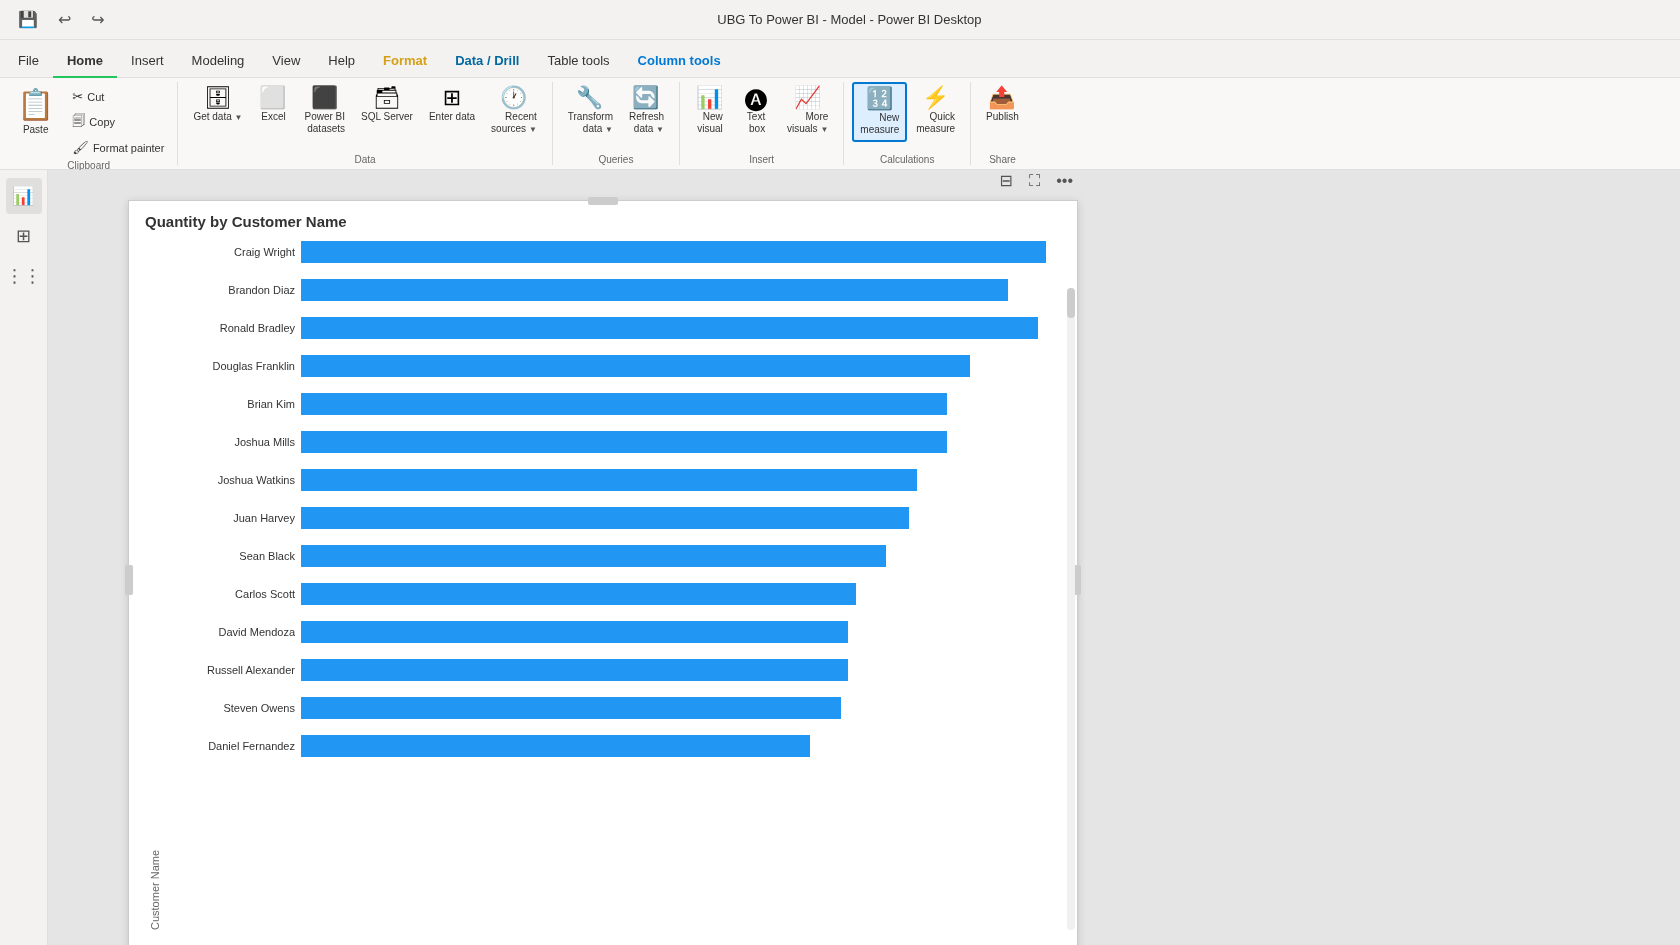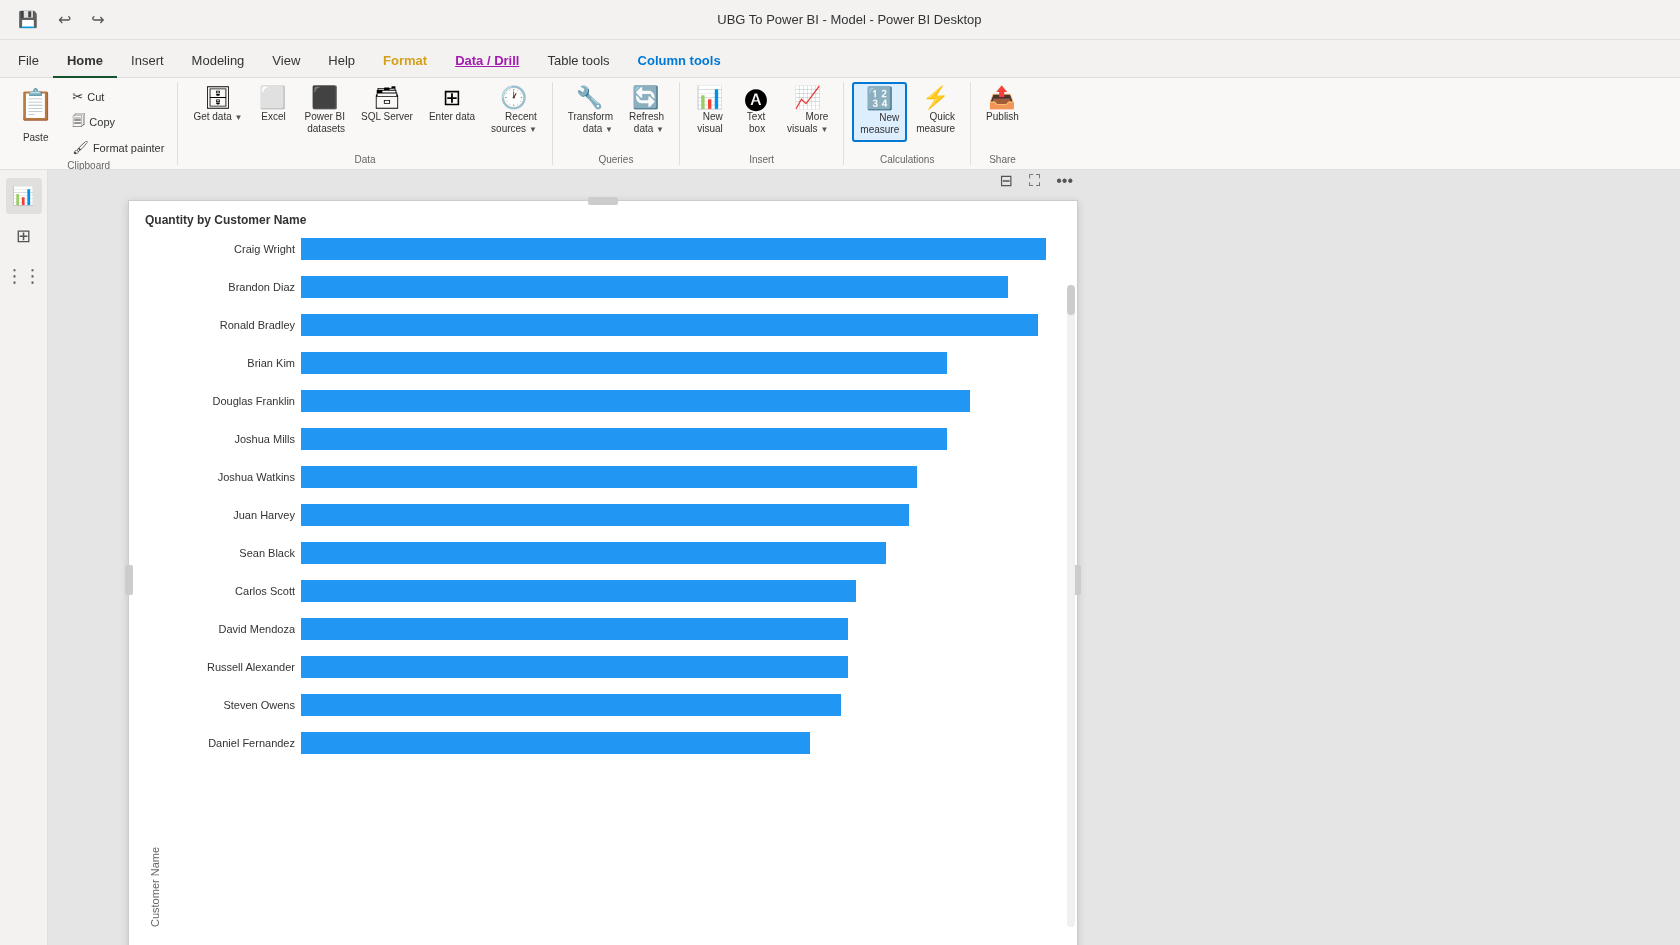--- a/index.html
+++ b/index.html
@@ -29,23 +29,23 @@
       border-bottom: 1px solid #e1dfdd;
     }
     .tab {
       padding: 6px 14px 8px;
       font-size: 13px;
       cursor: pointer;
       color: #333;
       border-bottom: 2px solid transparent;
       margin-bottom: -1px;
     }
-    .tab.active { border-bottom: 2px solid #14532d; font-weight: 600; }
+    .tab.active { border-bottom: 2px solid #22c55e; font-weight: 600; }
     .tab.yellow { color: #d4a017; font-weight: 600; }
-    .tab.orange { color: #a21caf; font-weight: 600; text-decoration: underline; }
+    .tab.orange { color: #0369a1; font-weight: 600; }
     .tab.blue-tab { color: #0078d4; font-weight: 600; }
 
     
     .ribbon {
       background: #f9f8f7;
       height: 92px;
       display: flex;
       align-items: stretch;
       padding: 4px 0;
       border-bottom: 1px solid #e1dfdd;
@@ -112,21 +112,21 @@
       flex-direction: column;
       align-items: center;
       padding: 4px 8px;
       cursor: pointer;
       border: 1px solid transparent;
       border-radius: 3px;
       background: none;
       gap: 2px;
     }
     .paste-btn .icon { font-size: 30px; }
-    .paste-btn .label { font-size: 10px; color: #333; margin-top: 8px; }
+    .paste-btn .label { font-size: 10px; color: #333; }
     .clipboard-small {
       display: flex;
       flex-direction: column;
       justify-content: flex-start;
       gap: 1px;
       padding-top: 4px;
     }
 
     
     .layout {
@@ -186,21 +186,21 @@
     .chart-toolbar-btn {
       background: none;
       border: none;
       cursor: pointer;
       font-size: 16px;
       color: #555;
       padding: 2px 4px;
       border-radius: 3px;
     }
     .chart-title {
-      font-size: 12px;
+      font-size: 15px;
       font-weight: 600;
       color: #333;
       padding: 12px 16px 8px;
     }
     .chart-area {
       position: relative;
       padding: 0 16px 16px;
       height: calc(100% - 50px);
       display: flex;
     }
@@ -483,29 +483,29 @@
                 <div class="bar-fill" style="width: 93%;"></div>
               </div>
             </div>
             <div class="bar-row">
               <div class="bar-label">Ronald Bradley</div>
               <div class="bar-track">
                 <div class="bar-fill" style="width: 97%;"></div>
               </div>
             </div>
             <div class="bar-row">
+              <div class="bar-label">Douglas Franklin</div>
+              <div class="bar-track">
+                <div class="bar-fill" style="width: 88%;"></div>
+              </div>
+            </div>
+            <div class="bar-row">
               <div class="bar-label">Brian Kim</div>
               <div class="bar-track">
                 <div class="bar-fill" style="width: 85%;"></div>
-              </div>
-            </div>
-            <div class="bar-row">
-              <div class="bar-label">Douglas Franklin</div>
-              <div class="bar-track">
-                <div class="bar-fill" style="width: 88%;"></div>
               </div>
             </div>
             <div class="bar-row">
               <div class="bar-label">Joshua Mills</div>
               <div class="bar-track">
                 <div class="bar-fill" style="width: 85%;"></div>
               </div>
             </div>
             <div class="bar-row">
               <div class="bar-label">Joshua Watkins</div>

